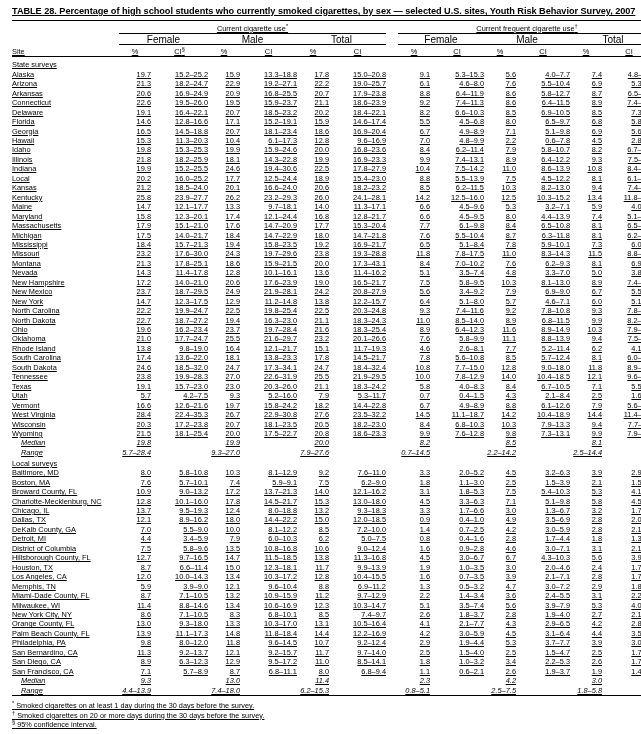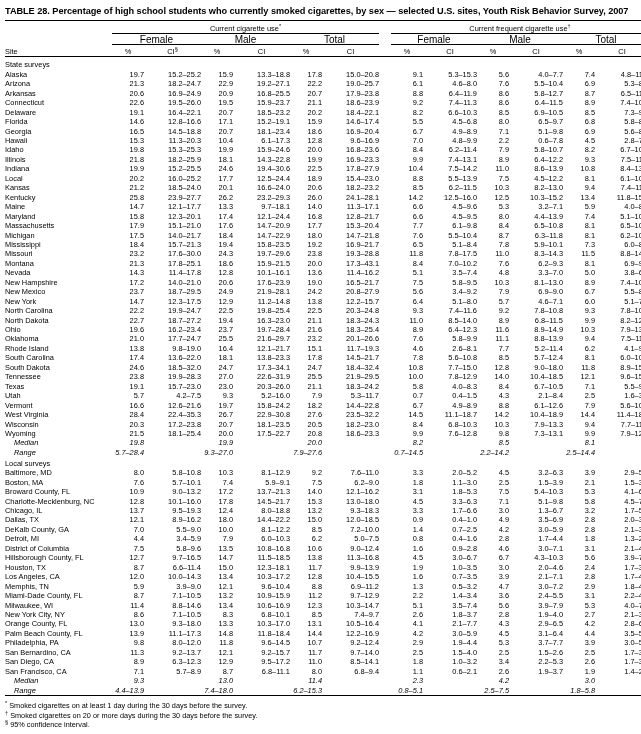--- a/index.html
+++ b/index.html
@@ -9,22 +9,23 @@
   }
   body {
     width: 641px;
     height: 734px;
     font-family: "Liberation Sans", sans-serif;
     color: #000000;
     overflow: hidden;
   }
   .page {
     width: 641px;
-    padding: 4px 5px 0 5px;
+    padding: 4px 5px 0 12px;
     box-sizing: border-box;
+    text-decoration: underline;
   }
   .table-title {
     font-size: 9.2px;
     font-weight: bold;
     line-height: 12px;
     margin: 1px 0 3px 0;
     letter-spacing: -0.05px;
   }
   table.main {
     width: 631px;
@@ -1134,21 +1135,21 @@
           <td class="c-pct">11.3</td>
           <td class="c-ci">9.2–13.7</td>
           <td class="c-pct">12.1</td>
           <td class="c-ci">9.2–15.7</td>
           <td class="c-pct">11.7</td>
           <td class="c-ci">9.7–14.0</td>
           <td class="spacer"></td>
           <td class="c-pct">2.5</td>
           <td class="c-ci">1.5–4.0</td>
           <td class="c-pct">2.5</td>
-          <td class="c-ci">1.5–2.6</td>
+          <td class="c-ci">1.5–4.7</td>
           <td class="c-pct">2.5</td>
           <td class="c-ci">1.7–3.8</td>
         </tr>
         <tr class="data-row">
           <td class="c-site-indent">San Diego, CA</td>
           <td class="c-pct">8.9</td>
           <td class="c-ci">6.3–12.3</td>
           <td class="c-pct">12.9</td>
           <td class="c-ci">9.5–17.2</td>
           <td class="c-pct">11.0</td>

